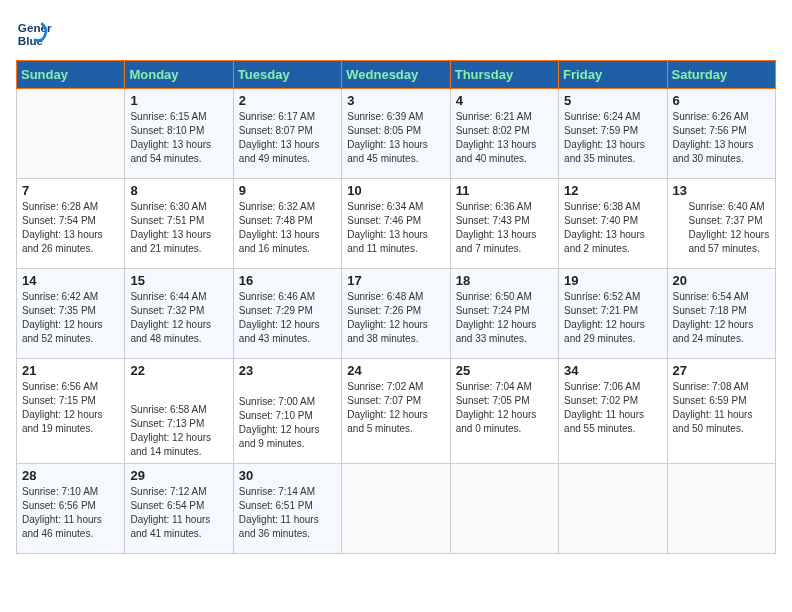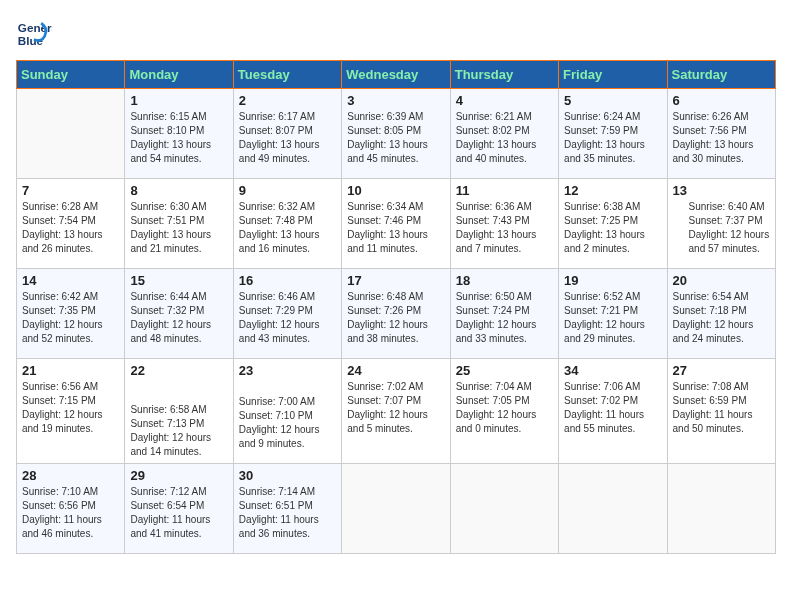--- a/index.html
+++ b/index.html
@@ -187,21 +187,21 @@
         <td>
           <span class="day-num">11</span>
           <div class="day-info" style="white-space: pre-line;">Sunrise: 6:36 AM
 Sunset: 7:43 PM
 Daylight: 13 hours
 and 7 minutes.</div>
         </td>
         <td>
           <span class="day-num">12</span>
           <div class="day-info" style="white-space: pre-line;">Sunrise: 6:38 AM
-Sunset: 7:25 PM
+Sunset: 7:40 PM
 Daylight: 13 hours
 and 2 minutes.</div>
         </td>
         <td>
           <span class="day-num">13</span>
           <div class="day-info" style="white-space: pre-line; margin-left: 16px;">Sunrise: 6:40 AM
 Sunset: 7:37 PM
 Daylight: 12 hours
 and 57 minutes.</div>
         </td>

